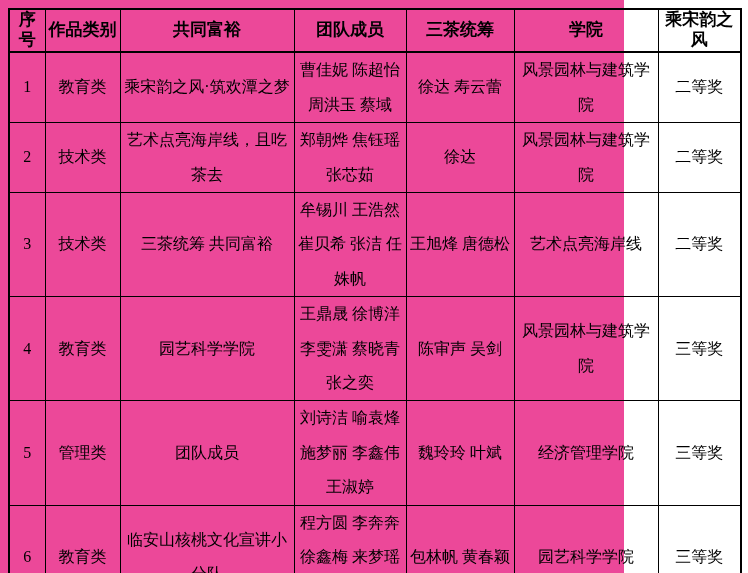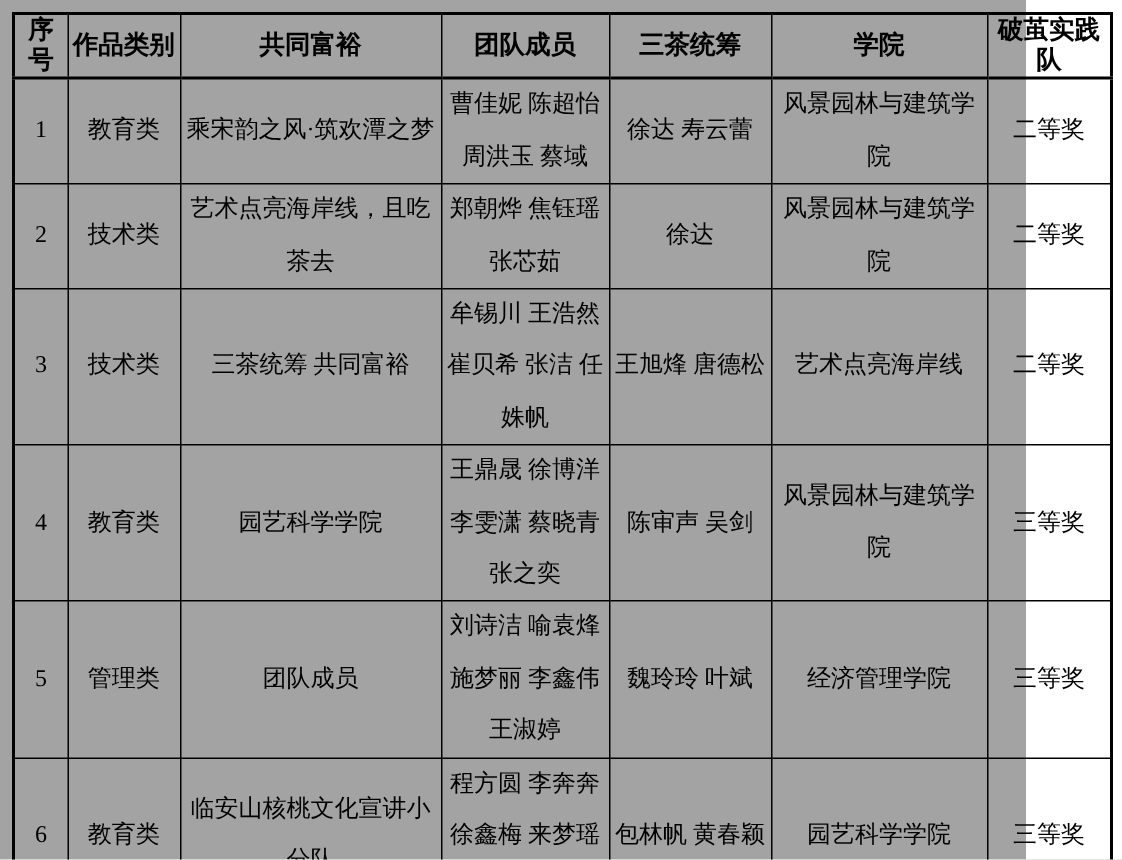--- a/index.html
+++ b/index.html
@@ -3,23 +3,23 @@
 <meta charset="utf-8">
 <style>
   html, body {
     margin: 0;
     padding: 0;
     background: #ffffff;
     font-family: "Liberation Serif", "DejaVu Serif", serif;
     color: #000000;
   }
   .page {
-    width: 684px;
+    width: 624px;
     height: 573px;
-    background: #a3a3a3;
+    background: #ec4899;
     box-sizing: border-box;
     padding: 8px;
   }
   table.awards {
     border-collapse: collapse;
     table-layout: fixed;
     width: 732px;
     border: 2px solid #000000;
   }
   table.awards th,
@@ -74,21 +74,21 @@
         <col class="c-award">
     </colgroup>
     <thead>
       <tr>
         <th>序号</th>
         <th>作品类别</th>
         <th>共同富裕</th>
         <th>团队成员</th>
         <th>三茶统筹</th>
         <th>学院</th>
-        <th>破茧实践队</th>
+        <th>乘宋韵之风</th>
       </tr>
     </thead>
     <tbody>
       <tr>
         <td>1</td>
         <td>教育类</td>
         <td>乘宋韵之风·筑欢潭之梦</td>
         <td>曹佳妮 陈超怡 周洪玉 蔡域</td>
         <td>徐达 寿云蕾</td>
         <td>风景园林与建筑学院</td>

